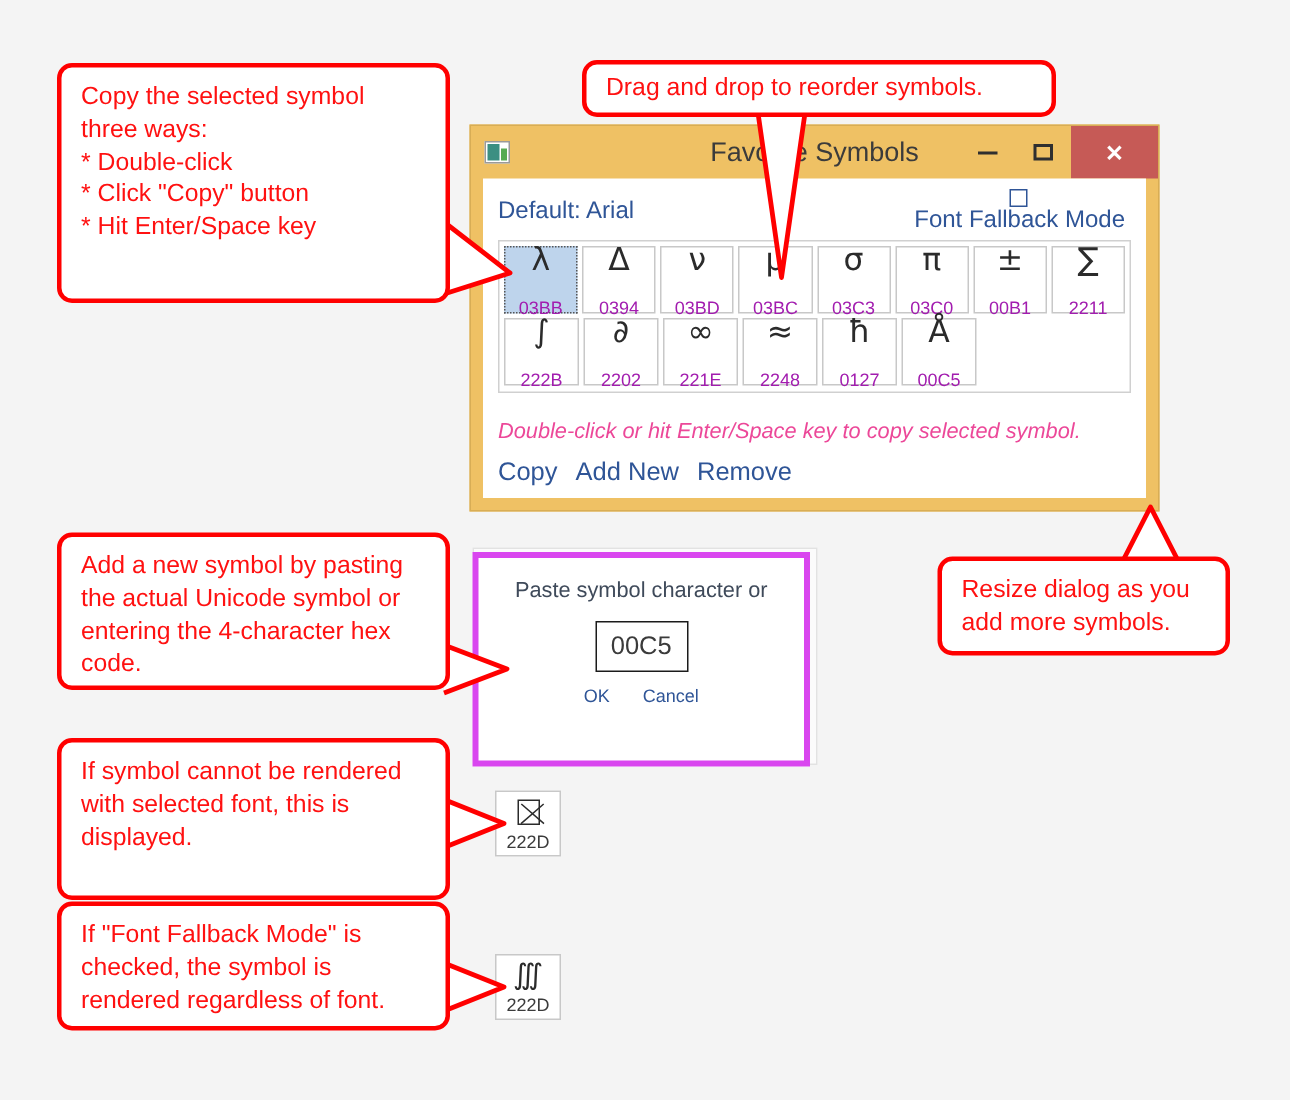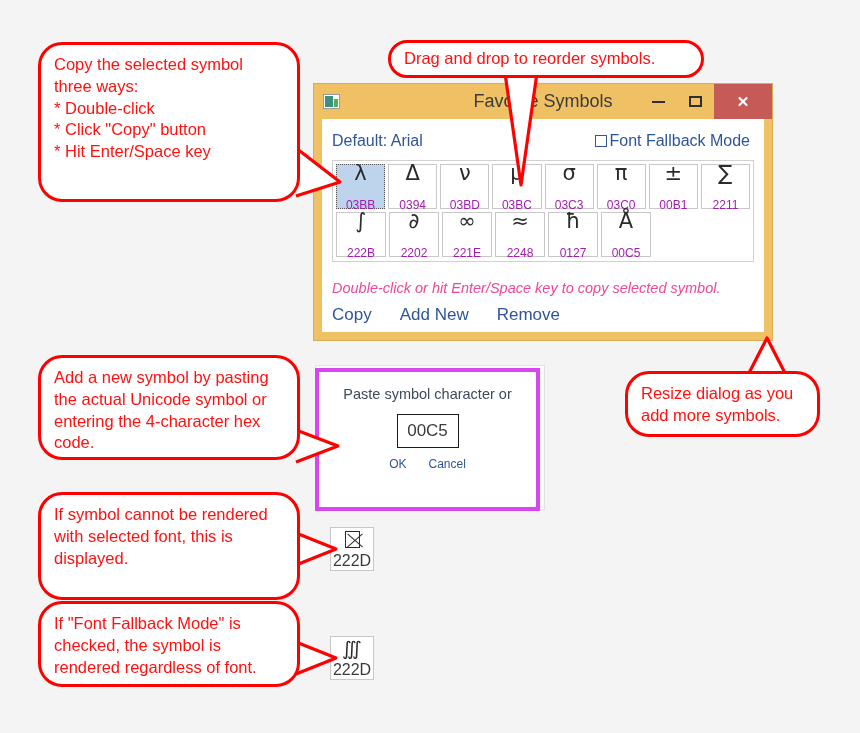--- a/index.html
+++ b/index.html
@@ -11,21 +11,21 @@
     position: relative;
     font-family: "Liberation Sans", sans-serif;
     overflow: hidden;
   }
 
   
   .callout {
     position: absolute;
     background: #ffffff;
     border: 3px solid #ff0000;
-    border-radius: 24px;
+    border-radius: 10px;
     color: #ff1111;
     font-size: 16.5px;
     line-height: 1.32;
     padding: 9px 13px;
     box-sizing: border-box;
     z-index: 40;
     white-space: pre-line;
   }
 
   
@@ -129,20 +129,21 @@
     gap: 37px;
   }
   .default-font { color: #2f5597; }
   .fallback-wrap {
     margin-left: auto;
     margin-right: 4px;
     display: flex;
     align-items: center;
     color: #2f5597;
     font-size: 16px;
+    flex-direction: column;
   }
   .chk {
     width: 12px; height: 12px;
     border: 1.5px solid #2f5597;
     box-sizing: border-box;
     margin-right: 2px;
     background: #fff;
   }
 
   .symbol-grid {
@@ -190,21 +191,21 @@
 
   .hint {
     font-style: italic;
     font-size: 14.5px;
     color: #ec4899;
     margin-top: 18px;
   }
   .cmd-row {
     margin-top: 9px;
     display: flex;
-    gap: 28px;
+    gap: 12px;
     font-size: 17px;
     color: #2f5597;
   }
 
   
   #bg-panel {
     position: absolute;
     left: 315px; top: 365px;
     width: 230px; height: 145px;
     background: #fbfbfb;
@@ -256,21 +257,21 @@
     border: 1px solid #c8c8c8;
     background: #fff;
     box-sizing: border-box;
     display: flex;
     flex-direction: column;
     align-items: center;
     justify-content: center;
     z-index: 12;
   }
   .example-cell .code {
-    font-size: 16px;
+    font-size: 12px;
     color: #3b3b3b;
     line-height: 1;
     margin-top: 3px;
     text-align: center;
   }
   .example-cell .glyph {
     font-size: 19px;
     color: #2b2b2b;
     line-height: 1;
     height: 21px;

